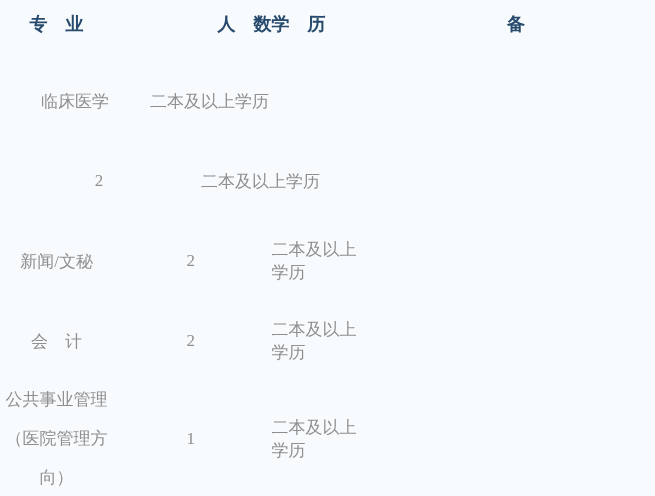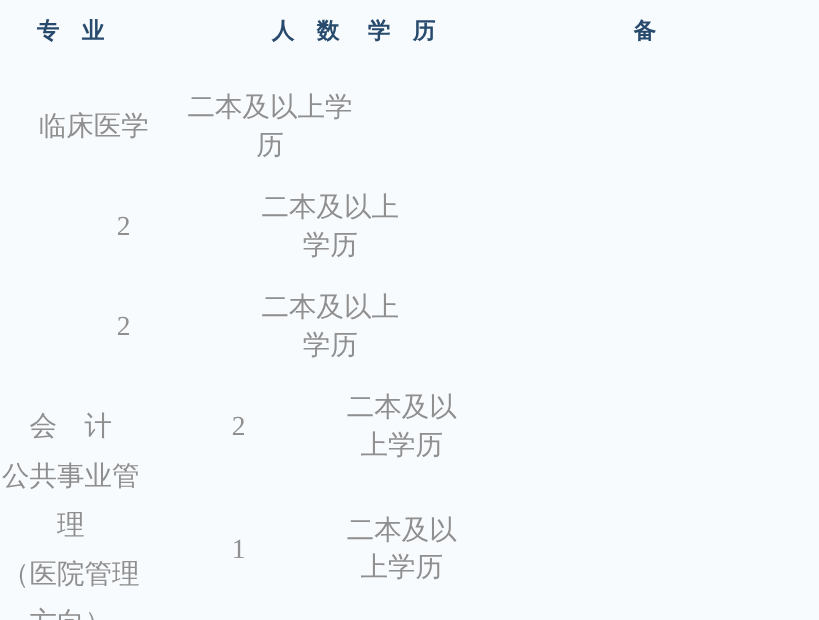--- a/index.html
+++ b/index.html
@@ -21,32 +21,32 @@
     width: 100%;
   }
   .trow.header {
     height: 48px;
     font-weight: bold;
     font-size: 18px;
     color: #274a6d;
   }
   .trow.data {
     height: 80px;
-    font-size: 22px;
+    font-size: 17px;
     color: #8f8f8f;
   }
   .trow.data.first {
     margin-top: 13px;
   }
   .trow.data.tall {
     height: 115px;
   }
   .c1 { width: 150px; text-align: center; }
   .c2 { width: 210px; text-align: center; letter-spacing: 3px; }
-  .c3 { width: 132px; text-align: center; }
+  .c3 { width: 132px; }
   .c4 { width: 163px; text-align: right; padding-left: 53px; box-sizing: content-box; }
   .trow.header .c2 { letter-spacing: 0; text-align: right; }
   .c4 { padding-left: 0; width: 216px; }
   .c4-inner { display: inline-block; transform: translateX(27px); }
   .wrapcell {
     white-space: pre-line;
     line-height: 39px;
   }
 </style>
 </head>
@@ -67,20 +67,21 @@
     <div class="c4"></div>
   </div>
 
   <div class="trow data">
     <div class="c2">2</div>
     <div class="c3">二本及以上学历</div>
     <div class="c4"></div>
   </div>
 
   <div class="trow data">
+    <div class="c1">新闻/文秘</div>
     <div class="c2">2</div>
     <div class="c3">二本及以上学历</div>
     <div class="c4"></div>
   </div>
 
   <div class="trow data">
     <div class="c1">会　计</div>
     <div class="c2">2</div>
     <div class="c3">二本及以上学历</div>
     <div class="c4"></div>

